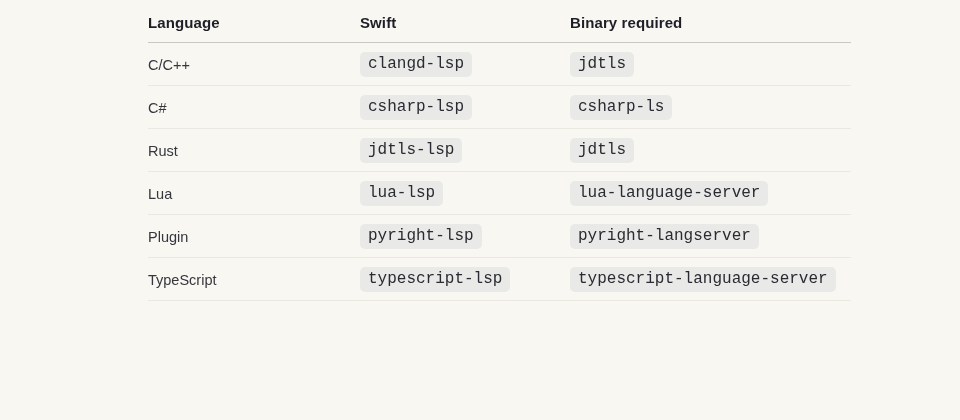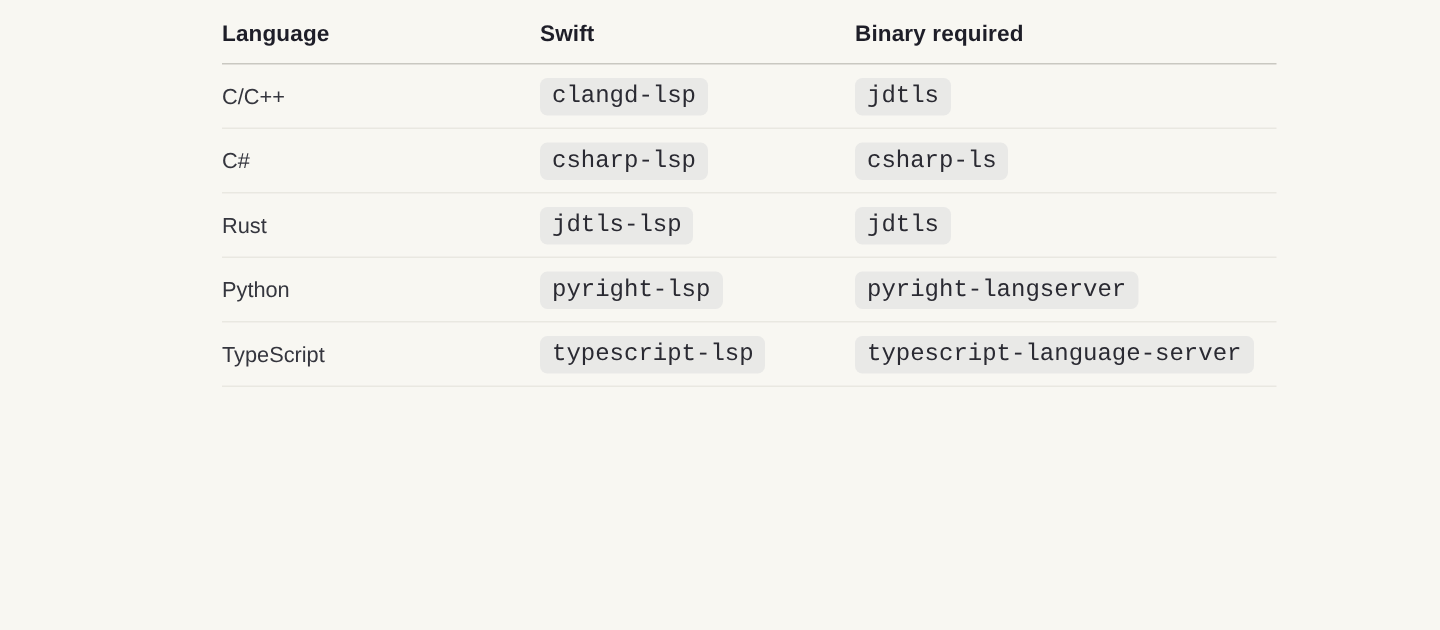--- a/index.html
+++ b/index.html
@@ -90,21 +90,26 @@
         <td>C#</td>
         <td><code class="pill">csharp-lsp</code></td>
         <td><code class="pill">csharp-ls</code></td>
       </tr>
       <tr>
         <td>Rust</td>
         <td><code class="pill">jdtls-lsp</code></td>
         <td><code class="pill">jdtls</code></td>
       </tr>
       <tr>
-        <td>Python</td>
+        <td>Lua</td>
+        <td><code class="pill">lua-lsp</code></td>
+        <td><code class="pill">lua-language-server</code></td>
+      </tr>
+      <tr>
+        <td>Plugin</td>
         <td><code class="pill">pyright-lsp</code></td>
         <td><code class="pill">pyright-langserver</code></td>
       </tr>
       <tr>
         <td>TypeScript</td>
         <td><code class="pill">typescript-lsp</code></td>
         <td><code class="pill">typescript-language-server</code></td>
       </tr>
     </tbody>
   </table>

